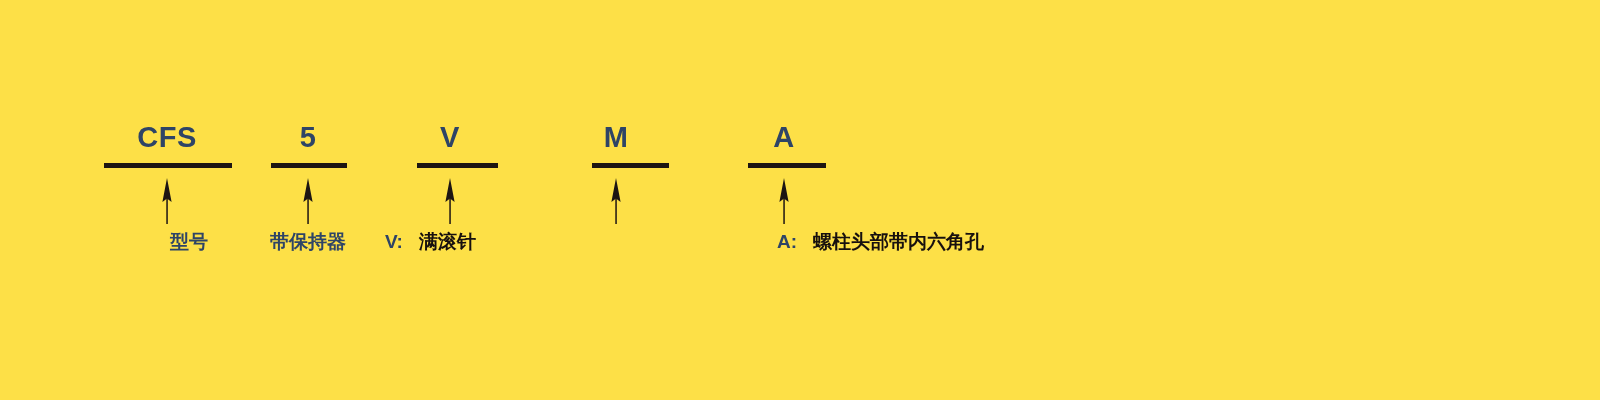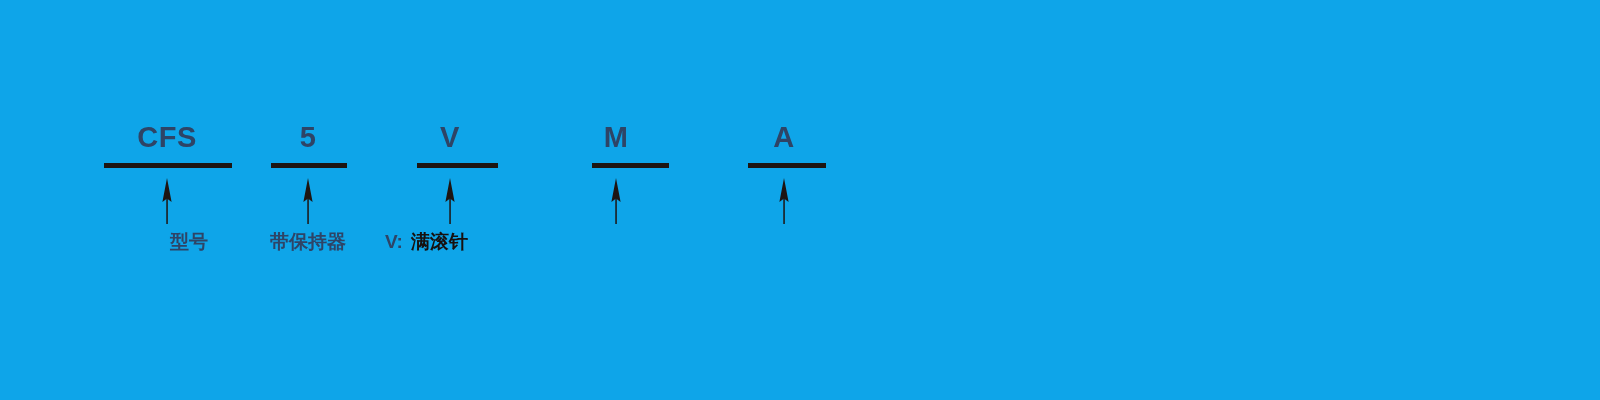--- a/index.html
+++ b/index.html
@@ -75,34 +75,34 @@
   }
   .row .key {
     font-size: 19px;
     font-weight: bold;
     color: #2e4466;
   }
   .row .desc {
     font-size: 19px;
     font-weight: bold;
     color: #17100e;
-    margin-left: 8px;
+    margin-left: 16px;
   }
   
   .labels.centered {
     left: 0;
     width: 100%;
     text-align: center;
   }
   .labels.centered .row { text-align: center; }
 </style>
 </head>
 <body>
 
-<div id="diagram" style="background: #0ea5e9;">
+<div id="diagram" style="background: #fde047;">
     <div class="seg" style="left: -3px; width: 340px;">
       <div class="code" style="color: rgb(46, 68, 102);">CFS</div>
       <div class="bar" style="left: 107px; width: 128px; background: rgb(29, 21, 18);"></div>
       <div class="arrow" style="left: 161px;">
         <svg width="18" height="46" viewBox="0 0 18 46">
           <path d="M9 0 L13.6 24 L9 20.4 L4.4 24 Z" fill="#1d1512"></path>
           <rect x="8.3" y="19" width="1.5" height="27" fill="#1d1512"></rect>
         </svg>
       </div>
       <div class="labels centered">
@@ -149,14 +149,17 @@
     </div>
     <div class="seg" style="left: 614px; width: 340px;">
       <div class="code" style="color: rgb(46, 68, 102);">A</div>
       <div class="bar" style="left: 134px; width: 78px; background: rgb(29, 21, 18);"></div>
       <div class="arrow" style="left: 161px;">
         <svg width="18" height="46" viewBox="0 0 18 46">
           <path d="M9 0 L13.6 24 L9 20.4 L4.4 24 Z" fill="#1d1512"></path>
           <rect x="8.3" y="19" width="1.5" height="27" fill="#1d1512"></rect>
         </svg>
       </div>
+      <div class="labels" style="left: 163px;">
+        <div class="row"><span class="key" style="color: rgb(46, 68, 102);">A:</span><span class="desc" style="color: rgb(23, 16, 14);">螺柱头部带内六角孔</span></div>
+      </div>
     </div>
   </div>
 
 </body></html>

